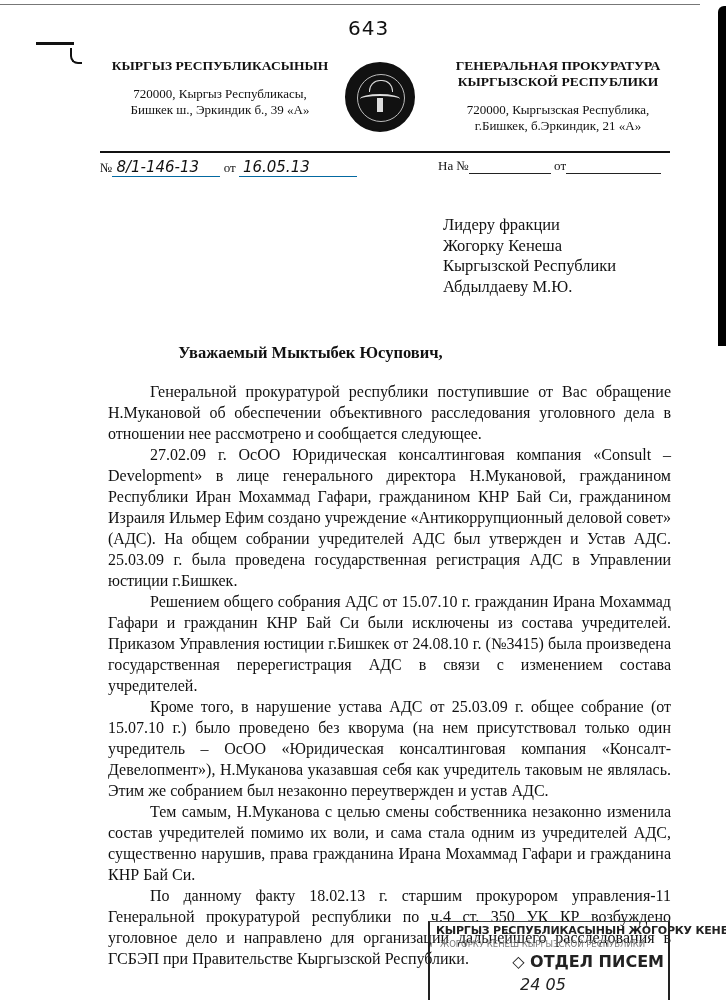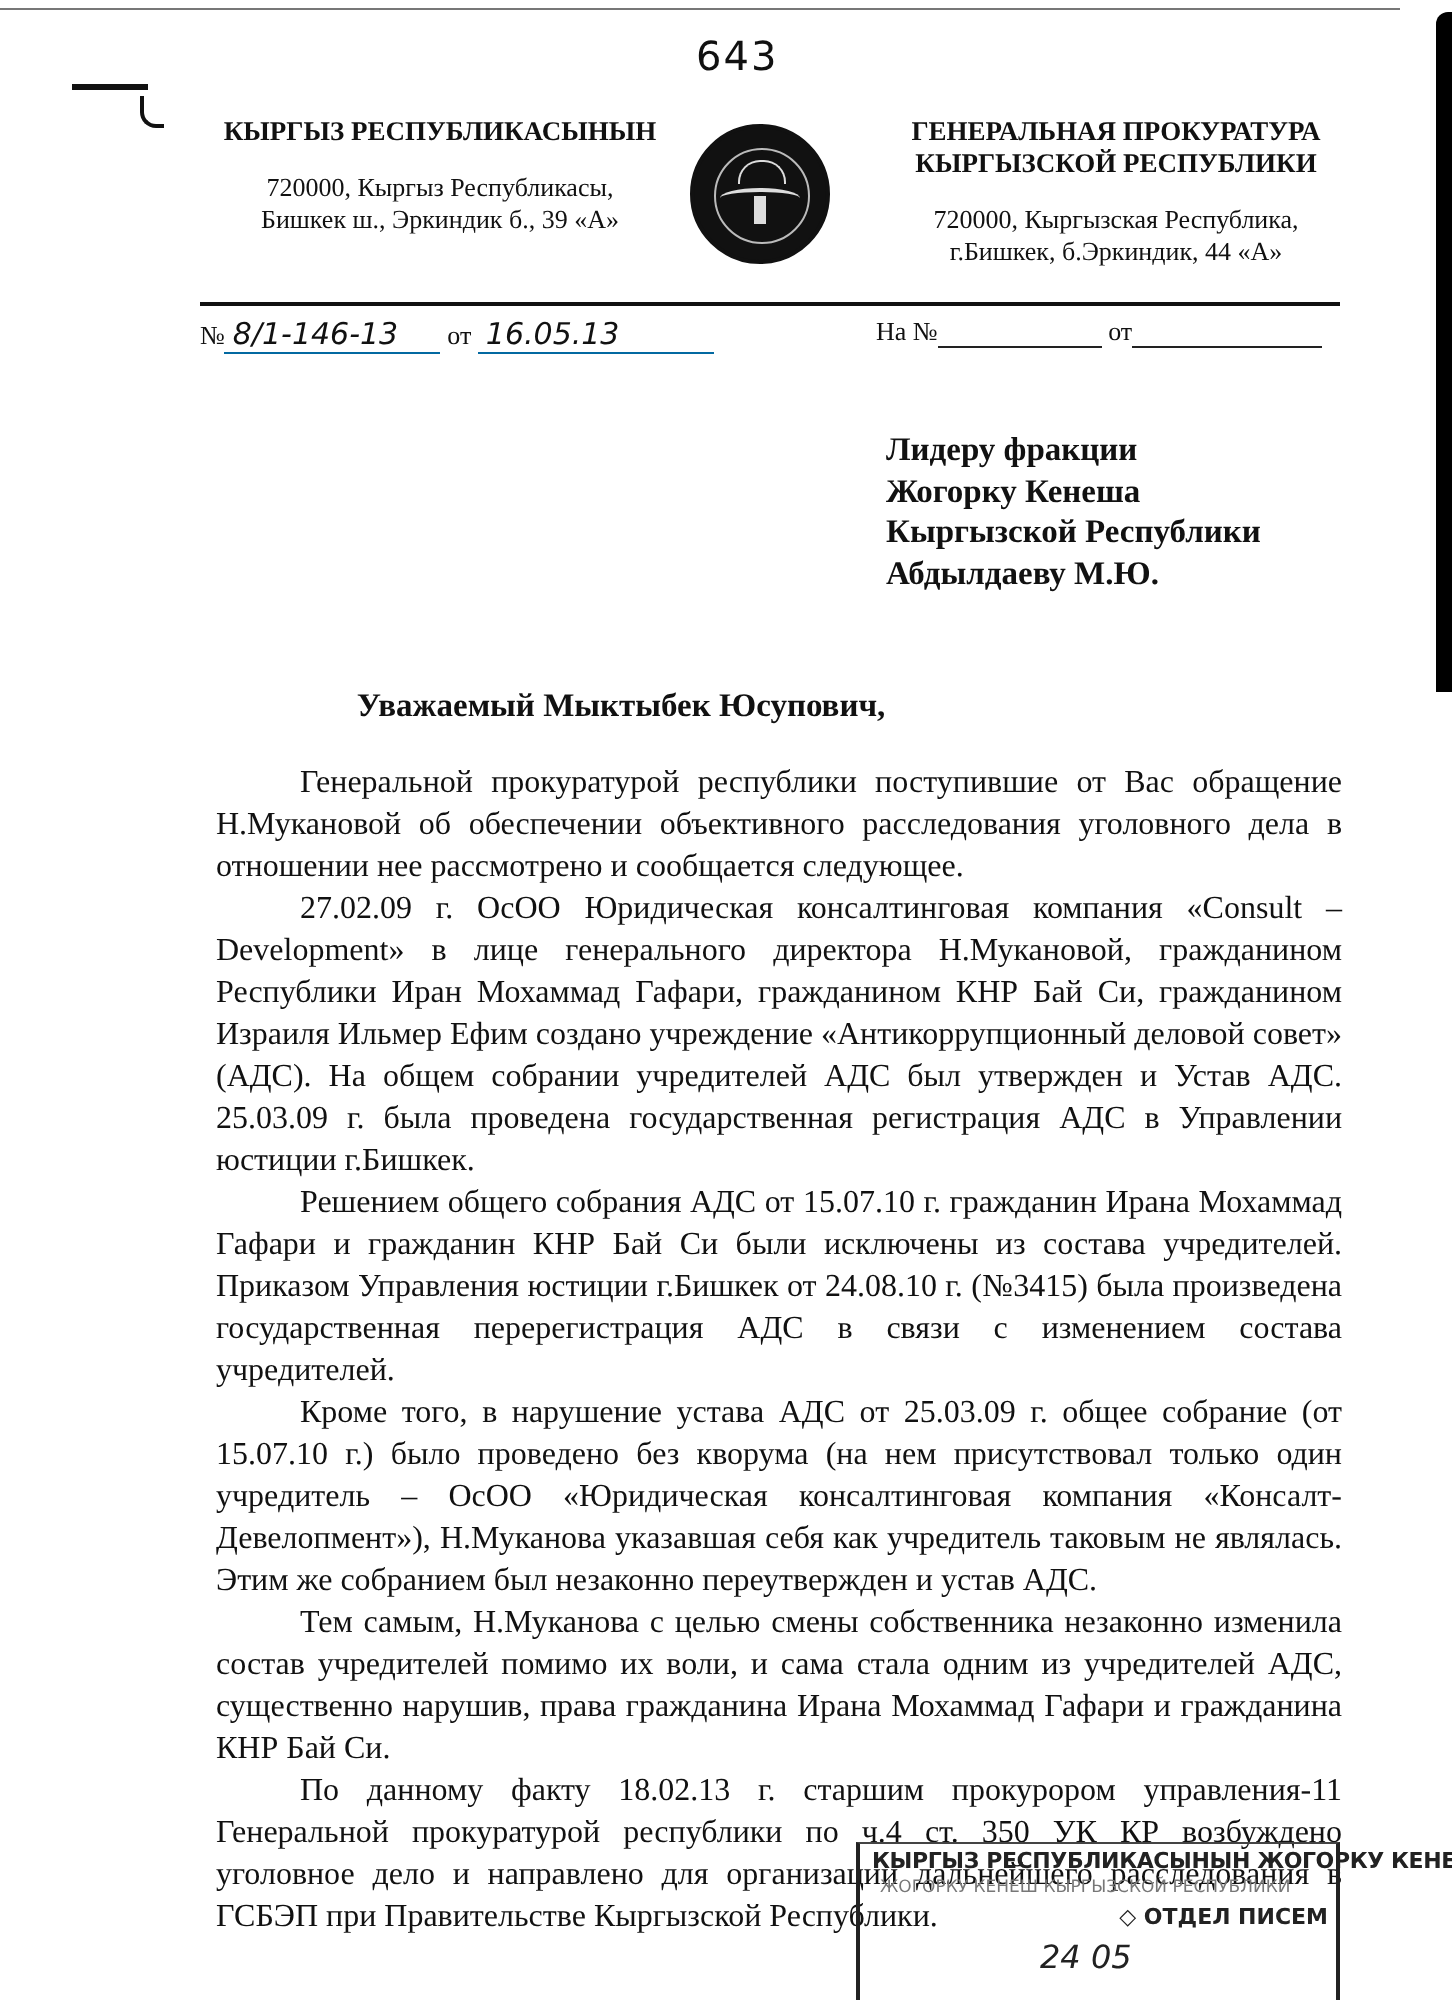--- a/index.html
+++ b/index.html
@@ -24,31 +24,31 @@
     .emblem .sun { position: absolute; left: 22px; top: 16px; width: 22px; height: 11px; border-radius: 11px 11px 0 0; border: 1px solid #ddd; border-bottom: none; }
     .emblem .bird { position: absolute; left: 13px; top: 30px; width: 40px; height: 8px; border-top: 2px solid #ddd; border-radius: 50% 50% 0 0; }
     .emblem .fig { position: absolute; left: 30px; top: 34px; width: 6px; height: 14px; background: #ddd; }
 
     .rule-thick { position: absolute; left: 100px; top: 151px; width: 570px; height: 2px; background: #111; }
     .reg-left { position: absolute; left: 100px; top: 158px; font-size: 13px; white-space: nowrap; }
     .reg-right { position: absolute; left: 438px; top: 158px; font-size: 13px; white-space: nowrap; }
     .hw { font-family: "DejaVu Sans", sans-serif; font-style: italic; font-size: 15px; display: inline-block; border-bottom: 1px solid #0369a1; padding: 0 4px; }
     .blank { display: inline-block; border-bottom: 1px solid #222; vertical-align: bottom; height: 14px; }
 
-    .addressee { position: absolute; left: 443px; top: 215px; font-weight: bold; font-size: 16.5px; line-height: 20.5px; }
+    .addressee { position: absolute; left: 443px; top: 215px; font-weight: normal; font-size: 16.5px; line-height: 20.5px; }
 
     .salutation { position: absolute; left: 0; width: 621px; top: 343px; text-align: center; font-weight: bold; font-size: 16.5px; }
 
     .body { position: absolute; left: 108px; top: 381px; width: 563px; font-size: 16px; line-height: 21px; }
     .body p { margin: 0; text-align: justify; text-indent: 42px; }
 
     .stamp { position: absolute; left: 428px; top: 921px; width: 238px; height: 90px; border-left: 2px solid #222; border-right: 2px solid #222; border-top: 1px solid #444; font-family: "DejaVu Sans", sans-serif; color: #222; }
     .stamp .l1 { font-size: 11px; padding: 2px 4px 0 6px; white-space: nowrap; letter-spacing: -0.2px; font-weight: bold; }
     .stamp .l2 { font-size: 8.5px; padding: 2px 4px 0 10px; color: #777; white-space: nowrap; }
-    .stamp .l3 { font-size: 11px; padding: 3px 4px 0 4px; font-weight: bold; white-space: nowrap; text-align: right; }
+    .stamp .l3 { font-size: 16px; padding: 3px 4px 0 4px; font-weight: bold; white-space: nowrap; text-align: right; }
     .stamp .l4 { font-size: 16px; padding: 4px 0 0 90px; font-style: italic; }
   </style>
 </head>
 <body>
 
 <div class="topline"></div>
 <div class="right-edge"></div>
 <div class="scribble"></div>
 <div class="scribble2"></div>
 <div class="hand-num">643</div>
@@ -66,21 +66,21 @@
   <div class="sun"></div>
   <div class="bird"></div>
   <div class="fig"></div>
 </div>
 
 <div class="hdr-right">
   <div class="org">ГЕНЕРАЛЬНАЯ ПРОКУРАТУРА</div>
   <div class="org">КЫРГЫЗСКОЙ  РЕСПУБЛИКИ</div>
   <div class="addr">
     <div>720000,  Кыргызская Республика,</div>
-    <div>г.Бишкек,  б.Эркиндик, 44 «А»</div>
+    <div>г.Бишкек,  б.Эркиндик, 21 «А»</div>
   </div>
 </div>
 
 <div class="rule-thick"></div>
 
 <div class="reg-left">
   <span>№</span><span class="hw" style="width:100px;">8/1-146-13</span>
   <span>от</span>
   <span class="hw" style="width:110px;">16.05.13</span>
 </div>

